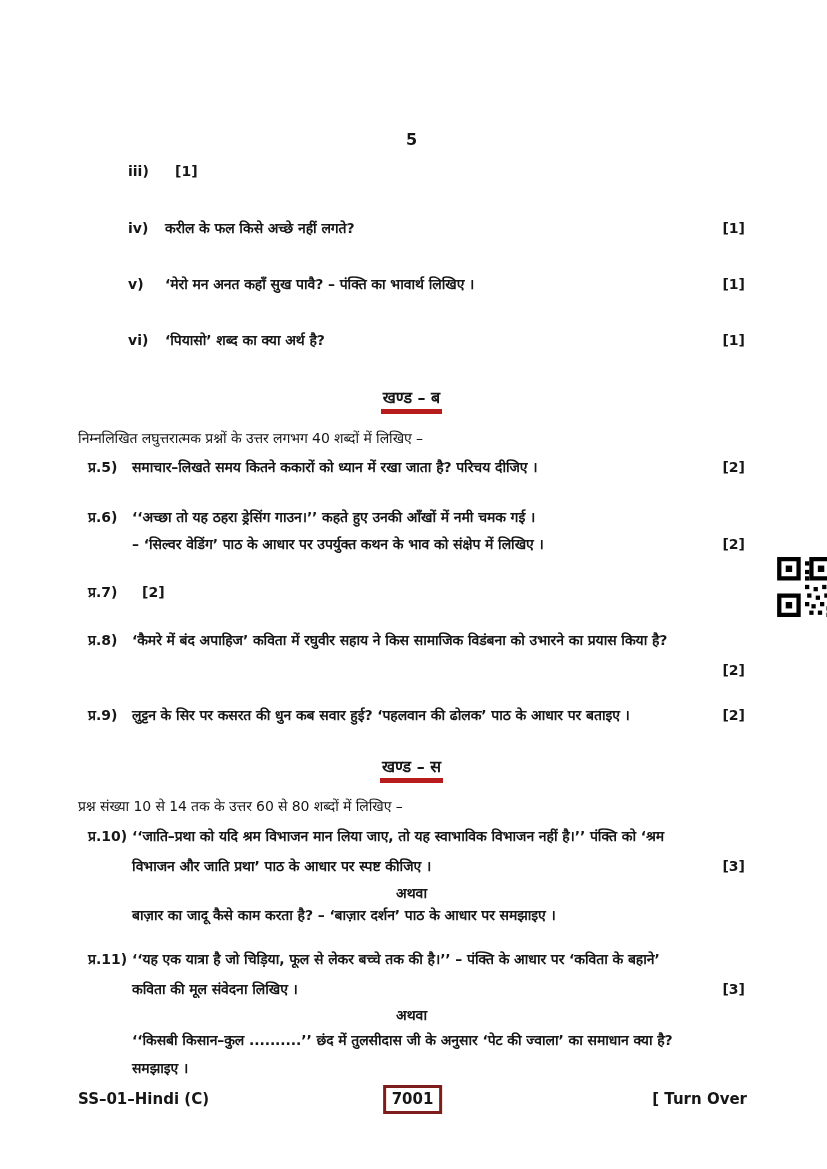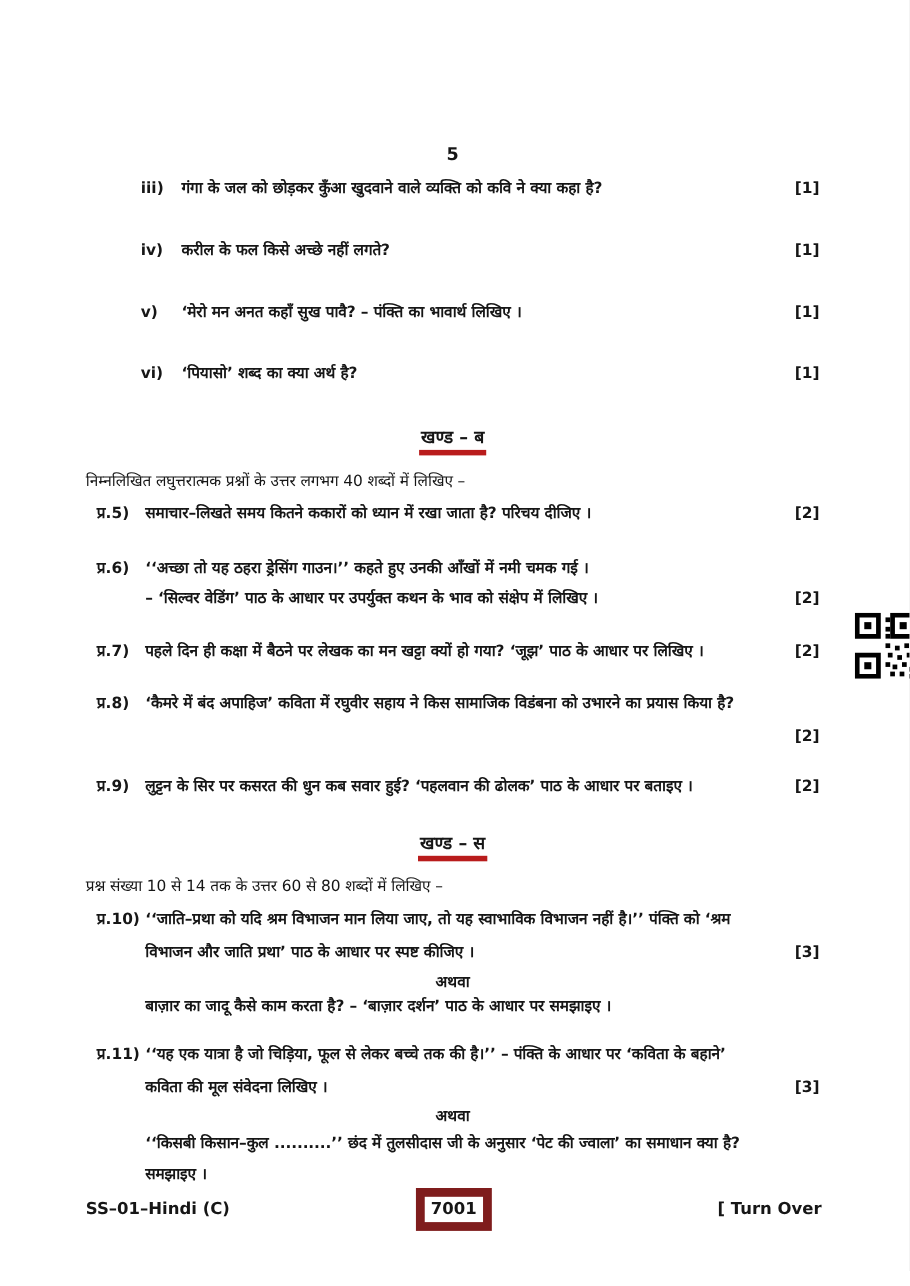--- a/index.html
+++ b/index.html
@@ -51,36 +51,35 @@
     display: flex;
     align-items: center;
     justify-content: space-between;
     font-weight: 700;
     font-size: 15px;
   }
   .f-box {
     position: absolute;
     left: 50%;
     transform: translateX(-50%);
-    border: 8px solid #7f1d1d;
+    border: 3px solid #7f1d1d;
     padding: 2px 6px 3px;
     background: #fff;
   }
   .qr { position: absolute; top: 557px; right: -6px; width: 56px; height: 60px; }
 </style>
 </head>
 <body>
 
 <div class="page">
 
   <div class="center-row page-num" style="top:130px">5</div>
 
   <div class="row subq" style="top:162px">
     <span class="lbl">iii)</span>
-    <span class="txt">गंगा के जल को छोड़कर कुँआ खुदवाने वाले व्यक्ति को कवि ने क्या कहा है?</span>
     <span class="marks">[1]</span>
   </div>
   <div class="row subq" style="top:219px">
     <span class="lbl">iv)</span>
     <span class="txt">करील के फल किसे अच्छे नहीं लगते?</span>
     <span class="marks">[1]</span>
   </div>
   <div class="row subq" style="top:275px">
     <span class="lbl">v)</span>
     <span class="txt">‘मेरो मन अनत कहाँ सुख पावै? – पंक्ति का भावार्थ लिखिए ।</span>
@@ -109,21 +108,20 @@
     <span class="qlbl">प्र.6)</span>
     <span class="txt">‘‘अच्छा तो यह ठहरा ड्रेसिंग गाउन।’’ कहते हुए उनकी आँखों में नमी चमक गई ।</span>
   </div>
   <div class="row cont" style="top:535px">
     <span class="txt">– ‘सिल्वर वेडिंग’ पाठ के आधार पर उपर्युक्त कथन के भाव को संक्षेप में लिखिए ।</span>
     <span class="marks">[2]</span>
   </div>
 
   <div class="row q" style="top:583px">
     <span class="qlbl">प्र.7)</span>
-    <span class="txt">पहले दिन ही कक्षा में बैठने पर लेखक का मन खट्टा क्यों हो गया? ‘जूझ’ पाठ के आधार पर लिखिए ।</span>
     <span class="marks">[2]</span>
   </div>
 
   <div class="row q" style="top:631px">
     <span class="qlbl">प्र.8)</span>
     <span class="txt">‘कैमरे में बंद अपाहिज’ कविता में रघुवीर सहाय ने किस सामाजिक विडंबना को उभारने का प्रयास किया है?</span>
   </div>
   <div class="row cont" style="top:661px">
     <span class="txt"></span>
     <span class="marks">[2]</span>

